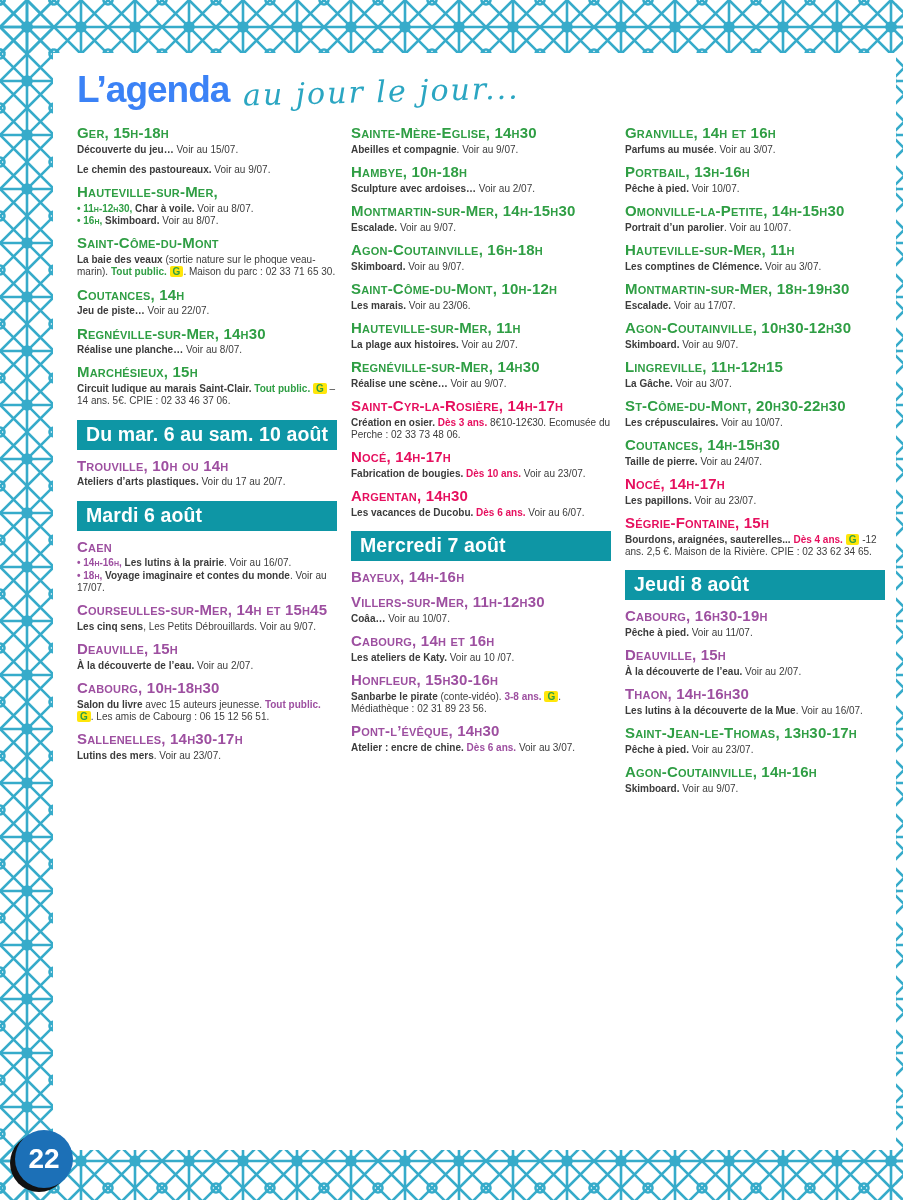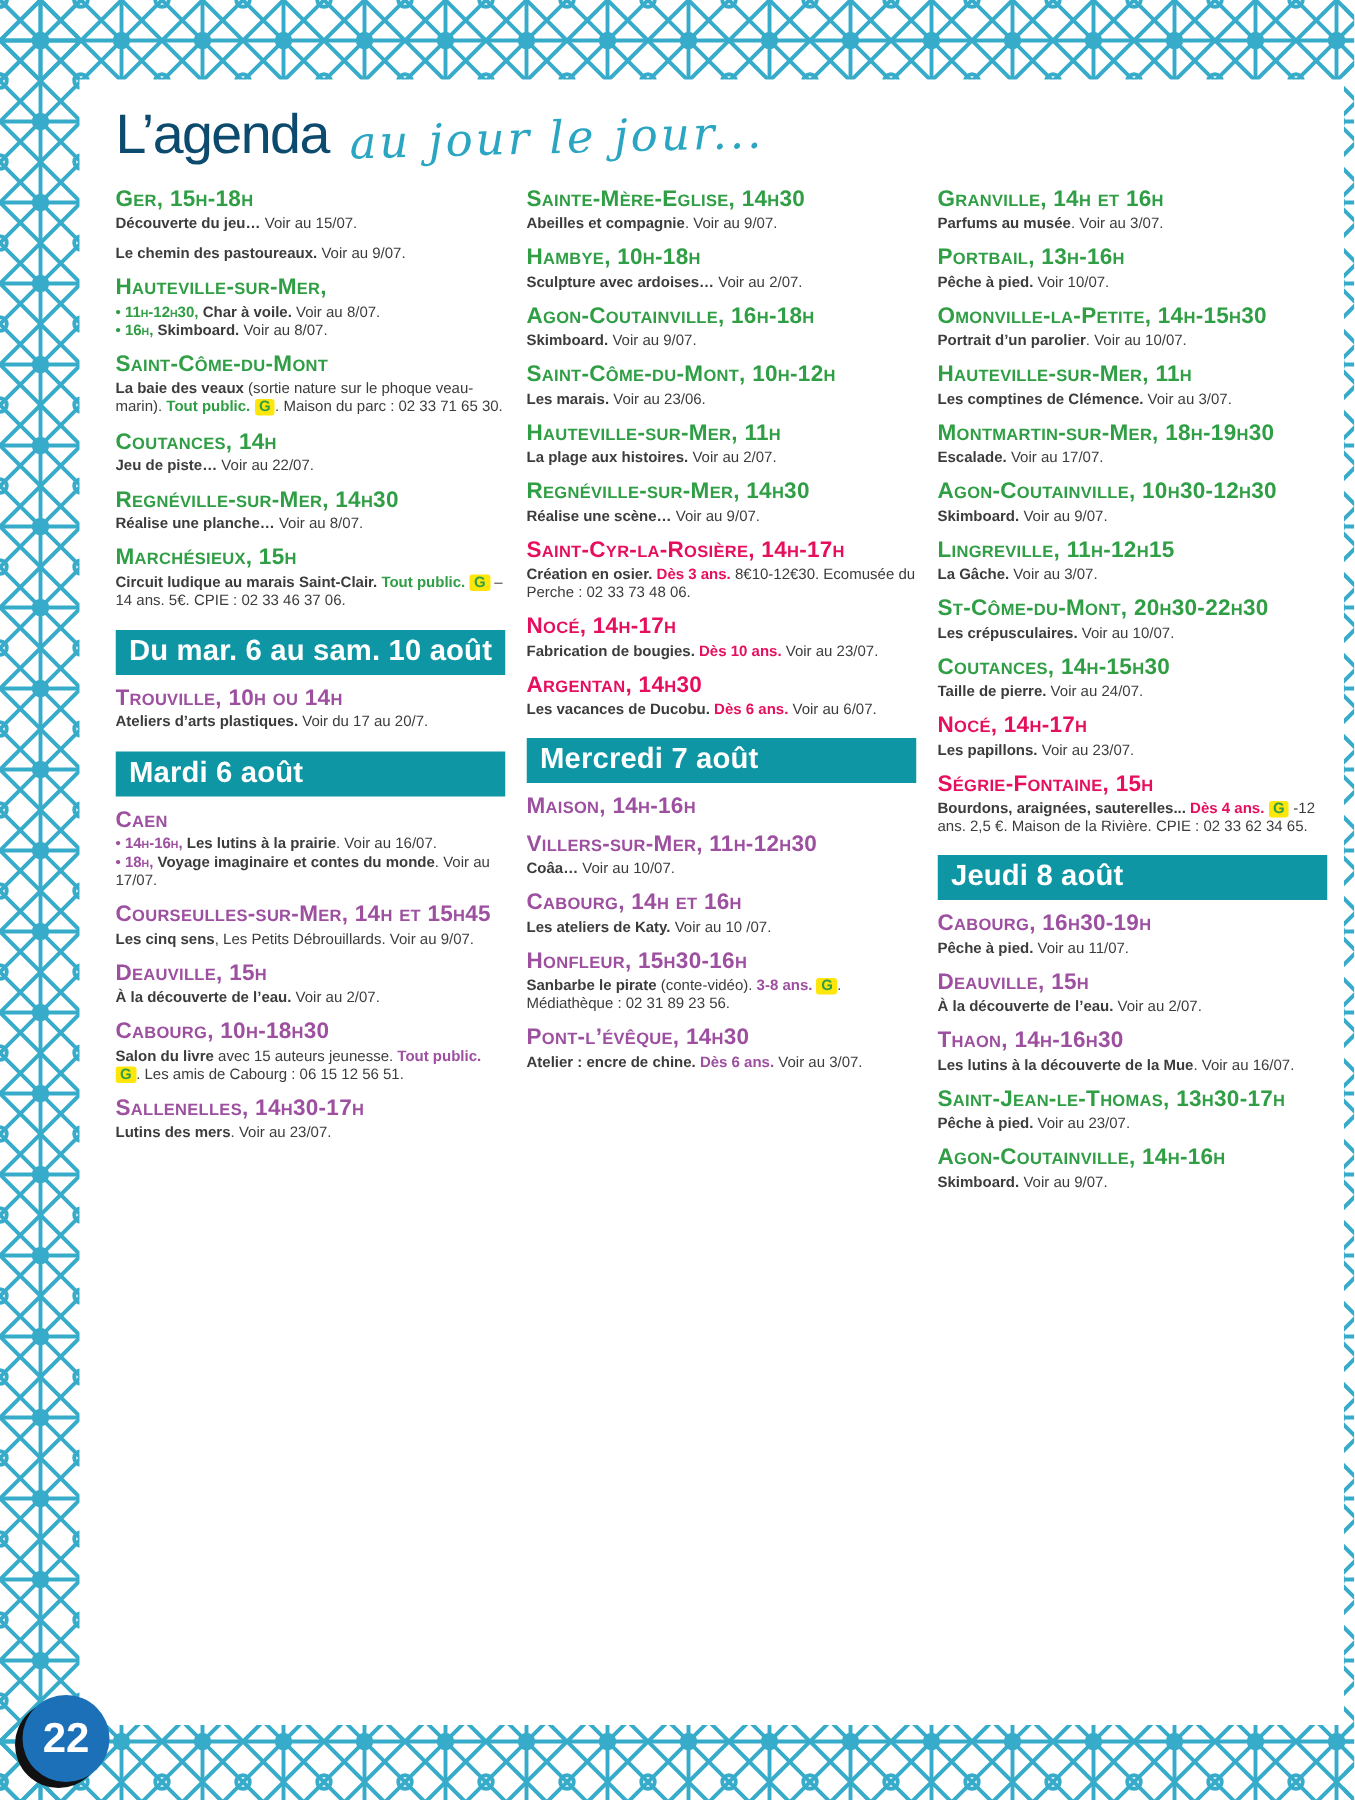--- a/index.html
+++ b/index.html
@@ -3,21 +3,21 @@
 <meta charset="utf-8">
 <style>
   html,body{margin:0;padding:0;}
   body{width:903px;height:1200px;background:#ffffff;overflow:hidden;
        font-family:"Liberation Sans","DejaVu Sans",sans-serif;}
   .page{position:relative;width:903px;height:1200px;background:#fff;overflow:hidden;}
   .border-svg{position:absolute;top:0;left:0;pointer-events:none;z-index:1;}
   .content{position:absolute;top:53px;left:53px;right:8px;bottom:50px;z-index:2;
            padding:12px 0 0 24px;}
   header{display:flex;align-items:baseline;gap:14px;margin:4px 0 14px 0;}
-  .t-main{font-size:37px;font-weight:normal;color:#0c4a6e;letter-spacing:-1px;}
+  .t-main{font-size:37px;font-weight:bold;color:#3b82f6;letter-spacing:-1px;}
   .t-script{font-size:30px;font-style:italic;color:#2ba6c2;letter-spacing:2px;
             font-family:"DejaVu Serif","Liberation Serif",serif;transform:rotate(-1.5deg);display:inline-block;}
   .columns{display:flex;gap:14px;}
   .col{width:260px;flex:none;height:1030px;overflow:hidden;}
   .event{margin:0 0 8px 0;}
   .c-green{--acc:#2f9e44;}
   .c-purple{--acc:#9d4fa0;}
   .c-pink{--acc:#e60f5e;}
   .head{font-weight:bold;font-variant:small-caps;color:var(--acc);
         font-size:15px;line-height:1.12;letter-spacing:0.2px;margin-bottom:2px;}
@@ -126,20 +126,24 @@
       <div class="col">
           <div class="event c-green">
             <div class="head">Sainte-Mère-Eglise, 14h30</div>
             <div class="par"><span class="seg-b">Abeilles et compagnie</span><span class="seg-p">. Voir au 9/07.</span></div>
           </div>
           <div class="event c-green">
             <div class="head">Hambye, 10h-18h</div>
             <div class="par"><span class="seg-b">Sculpture avec ardoises… </span><span class="seg-p">Voir au 2/07.</span></div>
           </div>
           <div class="event c-green">
+            <div class="head">Montmartin-sur-Mer, 14h-15h30</div>
+            <div class="par"><span class="seg-b">Escalade. </span><span class="seg-p">Voir au 9/07.</span></div>
+          </div>
+          <div class="event c-green">
             <div class="head">Agon-Coutainville, 16h-18h</div>
             <div class="par"><span class="seg-b">Skimboard. </span><span class="seg-p">Voir au 9/07.</span></div>
           </div>
           <div class="event c-green">
             <div class="head">Saint-Côme-du-Mont, 10h-12h</div>
             <div class="par"><span class="seg-b">Les marais. </span><span class="seg-p">Voir au 23/06.</span></div>
           </div>
           <div class="event c-green">
             <div class="head">Hauteville-sur-Mer, 11h</div>
             <div class="par"><span class="seg-b">La plage aux histoires. </span><span class="seg-p">Voir au 2/07.</span></div>
@@ -155,21 +159,21 @@
           <div class="event c-pink">
             <div class="head">Nocé, 14h-17h</div>
             <div class="par"><span class="seg-b">Fabrication de bougies. </span><span class="seg-a">Dès 10 ans. </span><span class="seg-p">Voir au 23/07.</span></div>
           </div>
           <div class="event c-pink">
             <div class="head">Argentan, 14h30</div>
             <div class="par"><span class="seg-b">Les vacances de Ducobu. </span><span class="seg-a">Dès 6 ans. </span><span class="seg-p">Voir au 6/07.</span></div>
           </div>
           <div class="banner">Mercredi 7 août</div>
           <div class="event c-purple">
-            <div class="head">Maison, 14h-16h</div>
+            <div class="head">Bayeux, 14h-16h</div>
           </div>
           <div class="event c-purple">
             <div class="head">Villers-sur-Mer, 11h-12h30</div>
             <div class="par"><span class="seg-b">Coâa… </span><span class="seg-p">Voir au 10/07.</span></div>
           </div>
           <div class="event c-purple">
             <div class="head">Cabourg, 14h et 16h</div>
             <div class="par"><span class="seg-b">Les ateliers de Katy. </span><span class="seg-p">Voir au 10 /07.</span></div>
           </div>
           <div class="event c-purple">

